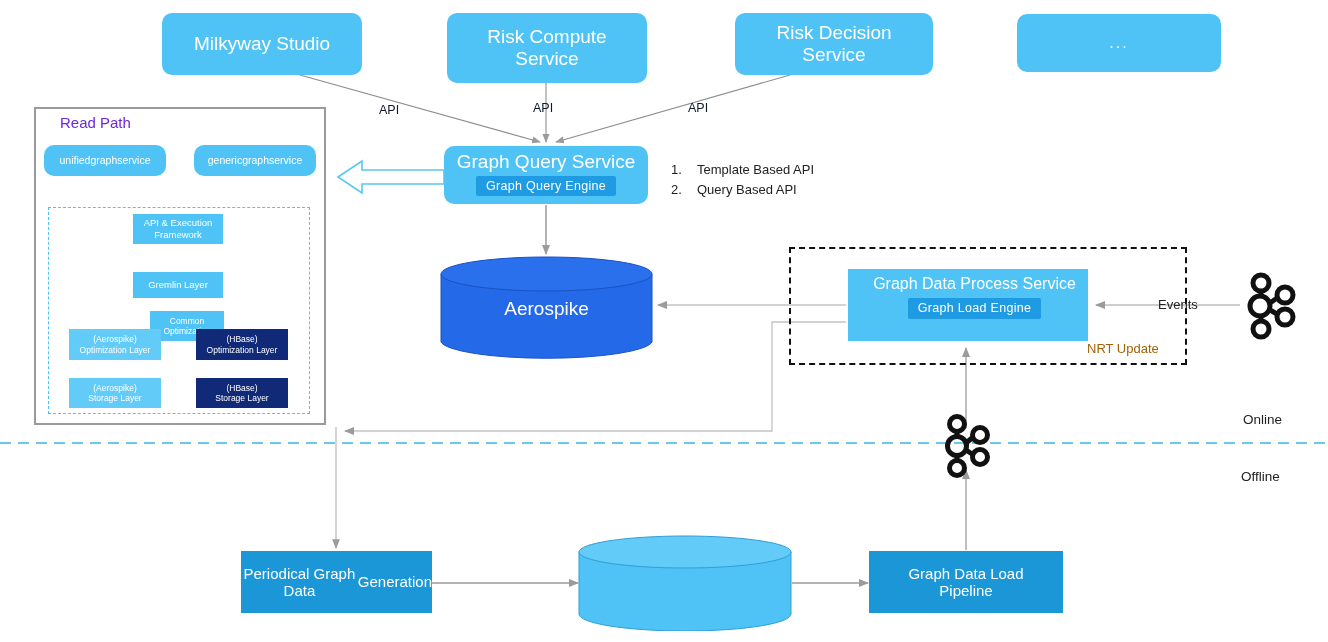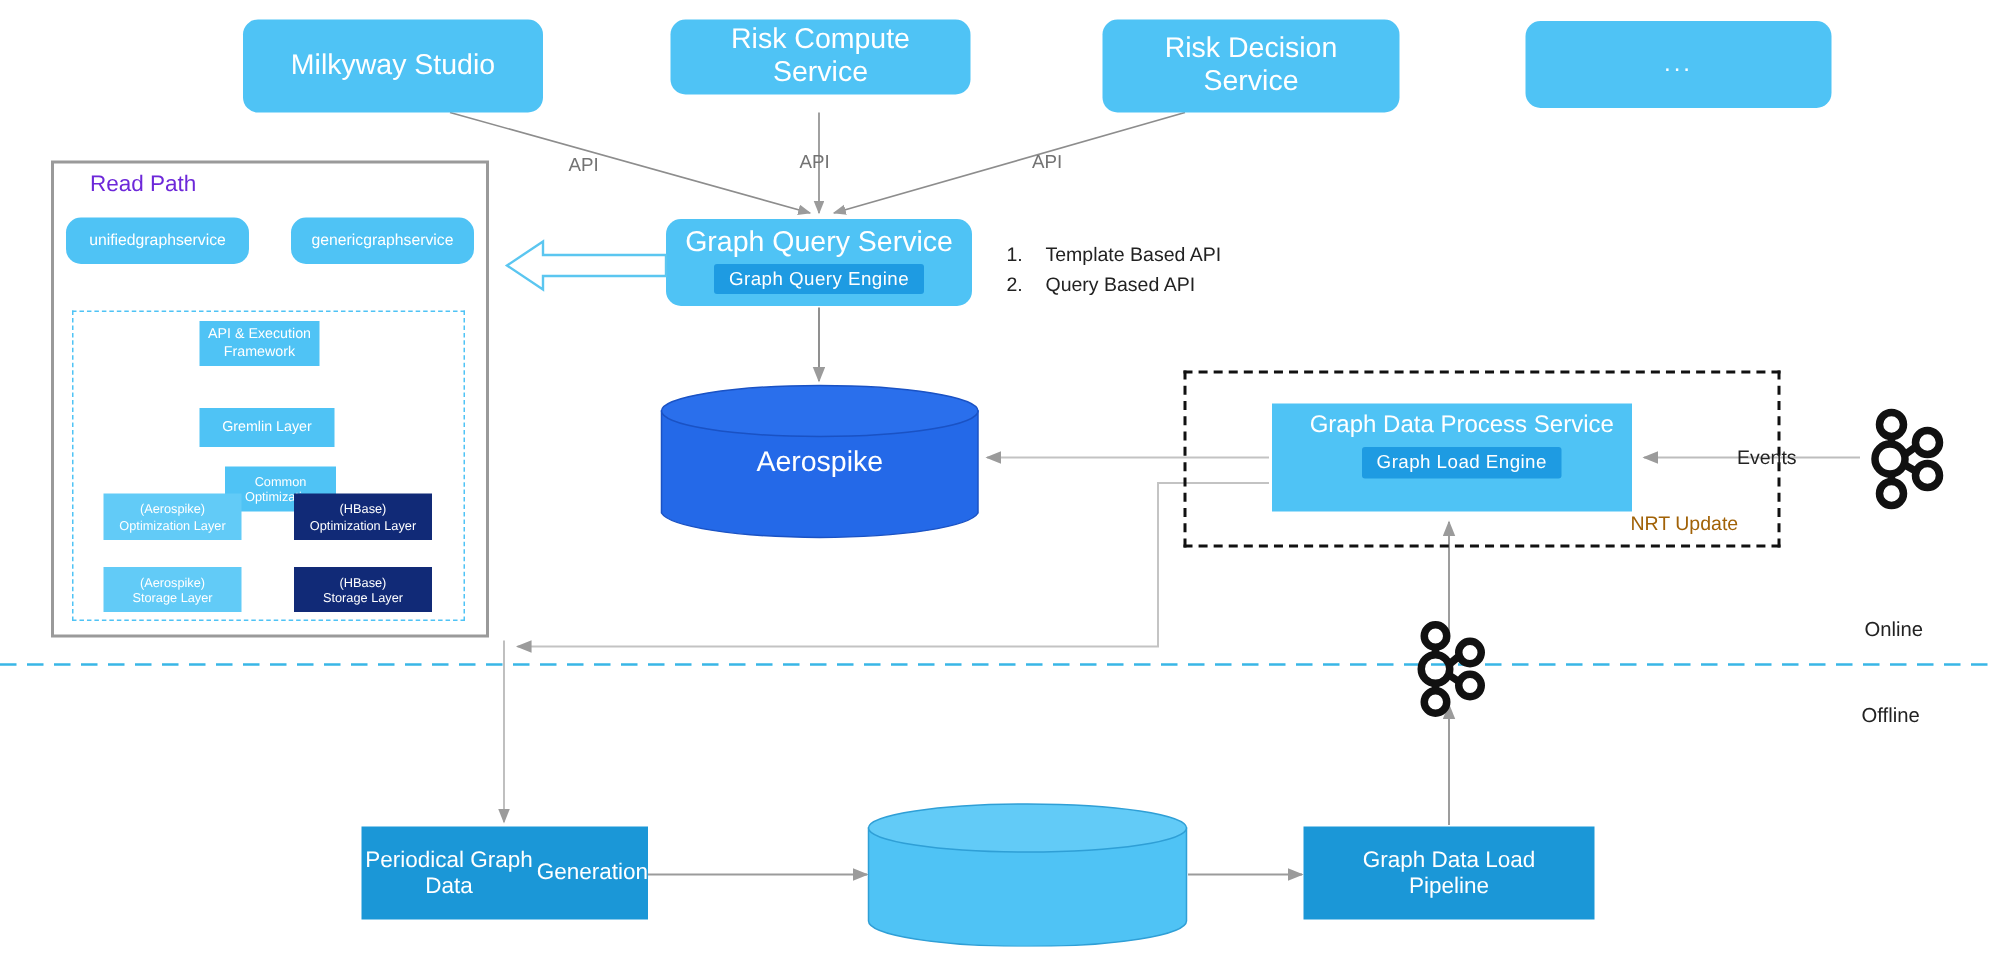--- a/index.html
+++ b/index.html
@@ -34,21 +34,21 @@
   .cyl-label{position:absolute;width:100%;text-align:center;color:#fff;}
 
   .nrt{position:absolute;left:789px;top:247px;width:398px;height:118px;
        border:2.2px dashed #111;box-sizing:border-box;}
   .nrt-label{position:absolute;left:1087px;top:341px;font-size:13px;color:#a16207;}
 
   .gdps{left:848px;top:269px;width:240px;height:72px;flex-direction:column;
         justify-content:flex-start;padding-top:6px;font-size:16px;padding-left:13px;}
 
   .plain{position:absolute;font-size:13px;color:#222;}
-  .api-lbl{font-size:12.5px;color:#737373;}
+  .api-lbl{font-size:12.5px;color:#0f172a;}
 
   .legend{position:absolute;left:671px;top:160px;font-size:13px;color:#222;line-height:1.55;}
   .legend table{border-collapse:collapse;}
   .legend td{padding:0 0 0 0;vertical-align:top;}
   .legend td.n{width:26px;}
 
   svg.layer{position:absolute;left:0;top:0;width:1328px;height:642px;pointer-events:none;}
   .kafka{position:absolute;}
   .side-lbl{position:absolute;font-size:13.5px;color:#222;}
 </style>
@@ -99,21 +99,21 @@
       <path d="M177,298 L238,328" stroke="#9b9b9b" stroke-width="1" fill="none" marker-end="url(#ahs)"></path>
       <path d="M114,360 L114,378" stroke="#9b9b9b" stroke-width="1" fill="none" marker-end="url(#ahs)"></path>
       <path d="M240,360 L240,378" stroke="#9b9b9b" stroke-width="1" fill="none" marker-end="url(#ahs)"></path>
     </g>
   </svg>
 
   <div class="node rounded lblue svc-top" style="left:162px;top:13px;width:200px;height:62px;">
     <span>Milkyway Studio</span>
   </div>
 
-  <div class="node rounded lblue svc-top" style="left:447px;top:13px;width:200px;height:50px;flex-direction:column;">
+  <div class="node rounded lblue svc-top" style="left:447px;top:13px;width:200px;height:70px;flex-direction:column;">
     <span>Risk Compute</span>
     <span>Service</span>
   </div>
 
   <div class="node rounded lblue svc-top" style="left:735px;top:13px;width:198px;height:62px;flex-direction:column;">
     <span>Risk Decision</span>
     <span>Service</span>
   </div>
 
   <div class="node rounded lblue" style="left:1017px;top:14px;width:204px;height:58px;font-size:16px;letter-spacing:2px;">
@@ -152,21 +152,21 @@
   <div class="rp-title">Read Path</div>
   <div class="inner-dash"></div>
 
   <div class="node rounded lblue" style="left:44px;top:145px;width:122px;height:31px;font-size:10.5px;">
     <span>unifiedgraphservice</span>
   </div>
   <div class="node rounded lblue" style="left:194px;top:145px;width:122px;height:31px;font-size:10.5px;">
     <span>genericgraphservice</span>
   </div>
 
-  <div class="node lblue tiny2" style="left:133px;top:214px;width:80px;height:30px;flex-direction:column;">
+  <div class="node lblue tiny2" style="left:133px;top:214px;width:90px;height:30px;flex-direction:column;">
     <span>API &amp; Execution</span>
     <span>Framework</span>
   </div>
 
   <div class="node lblue tiny2" style="left:133px;top:272px;width:90px;height:26px;">
     <span>Gremlin Layer</span>
   </div>
 
   <div class="node lblue tiny" style="left:150px;top:311px;width:74px;height:30px;flex-direction:column;">
     <span>Common</span>

